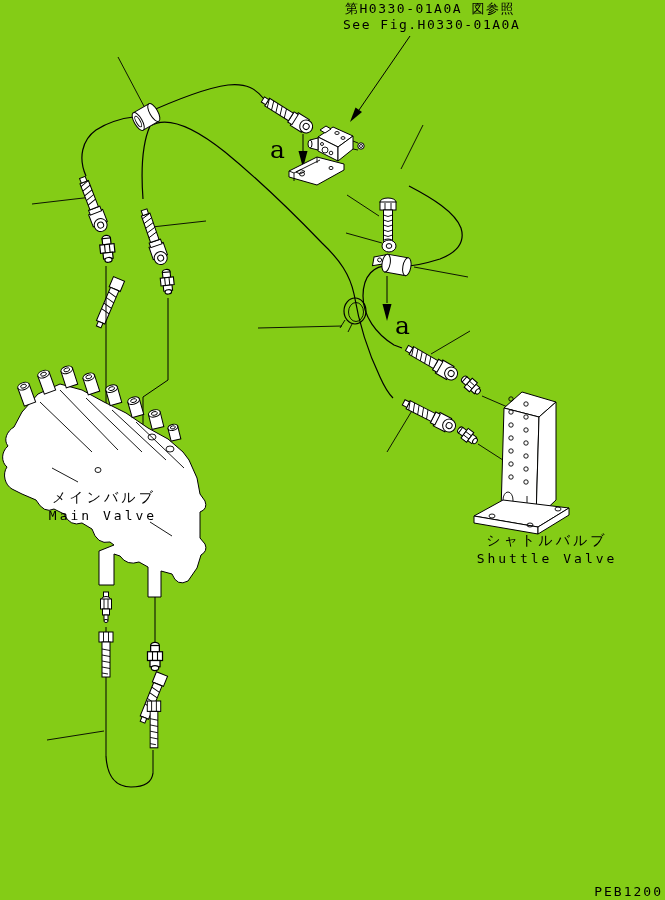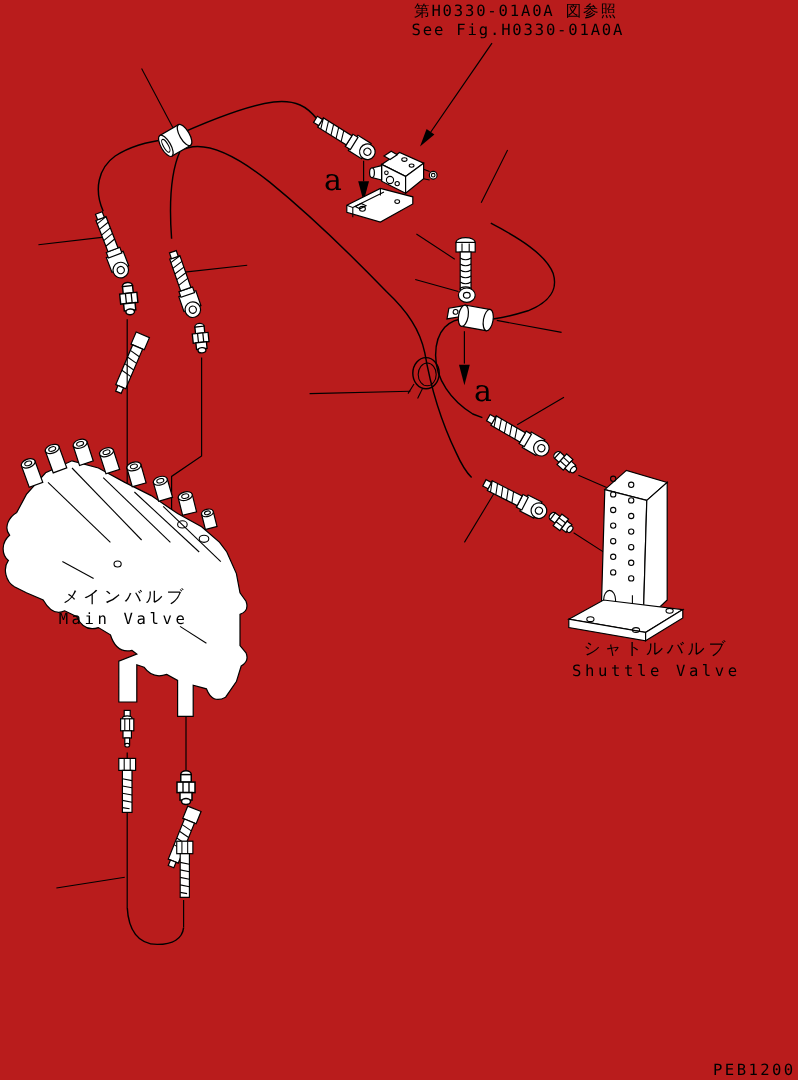--- a/index.html
+++ b/index.html
@@ -1,18 +1,18 @@
 <!DOCTYPE html>
 <html><head>
 <meta charset="utf-8">
 <style>
   html,body{margin:0;padding:0;background:#888;}
   .sheet{
     position:relative;width:665px;height:900px;margin:0 auto;
-    background:#b91c1c;overflow:hidden;
+    background:#84cc16;overflow:hidden;
     font-family:"DejaVu Sans Mono","Liberation Mono",monospace;
   }
   svg{display:block}
   text{fill:#000;}
   .t-ref{font-size:13px;letter-spacing:1.5px;}
   .t-label-jp{font-size:14px;letter-spacing:3px;}
   .t-label-en{font-size:13px;letter-spacing:3px;}
   .t-num{font-size:13px;letter-spacing:2px;}
   .t-a{font-family:"DejaVu Serif","Liberation Serif",serif;font-size:25px;}
   .ln{stroke:#000;stroke-width:1;fill:none;}

